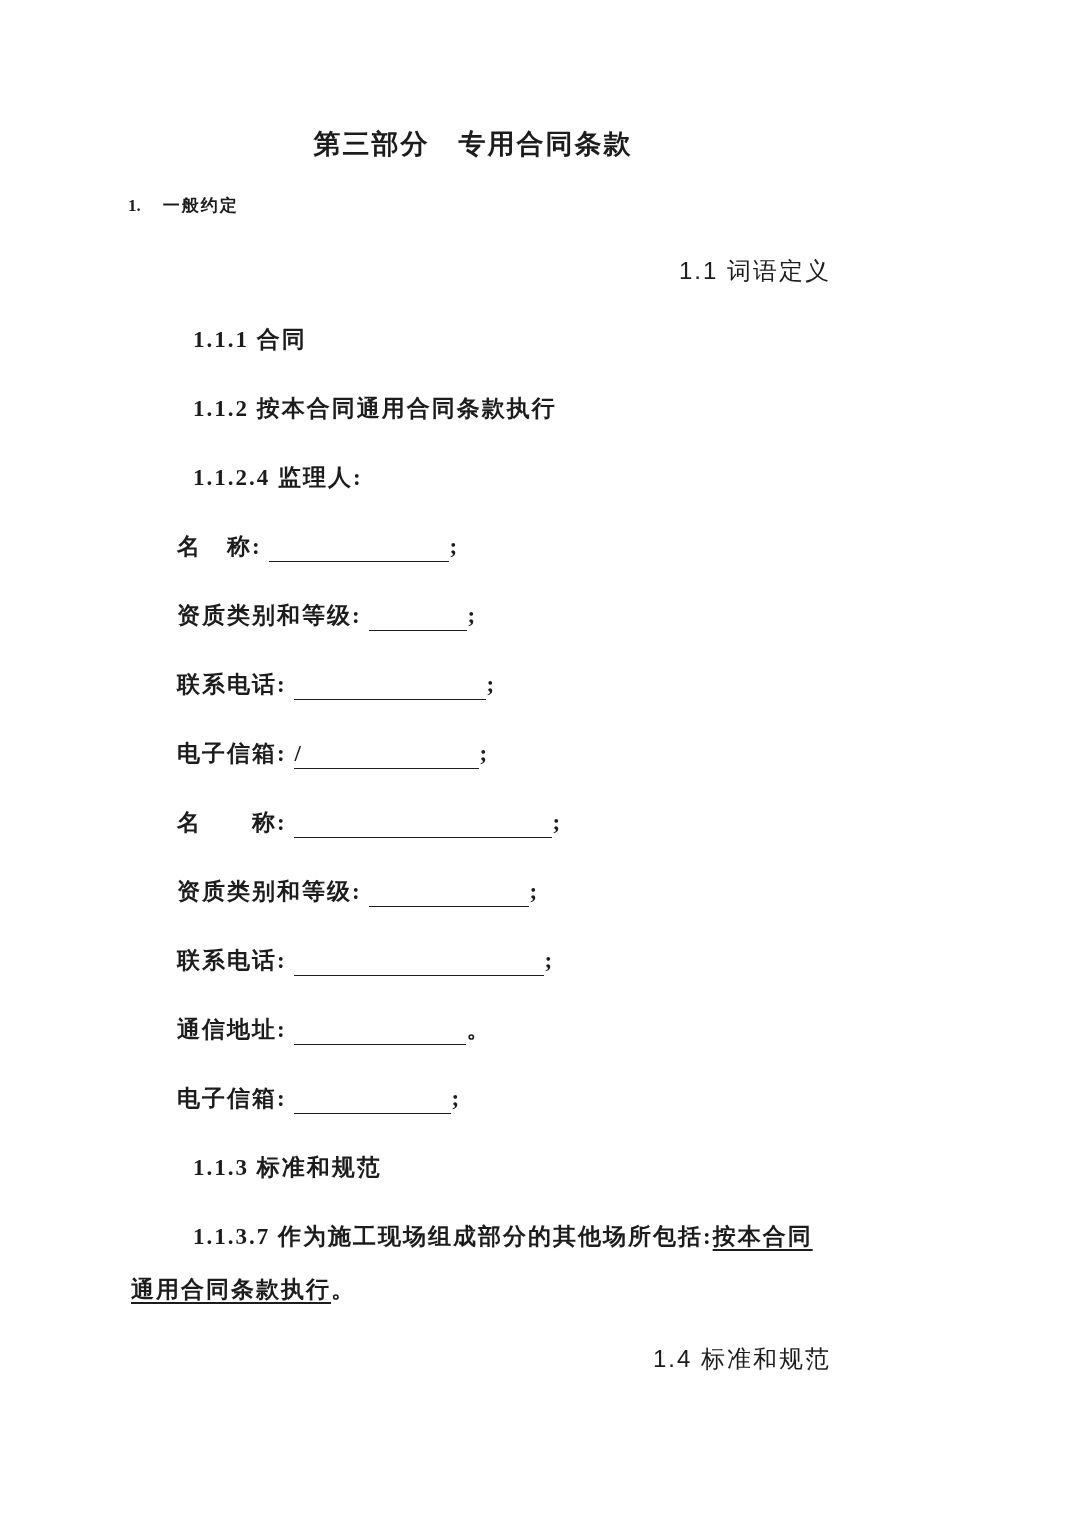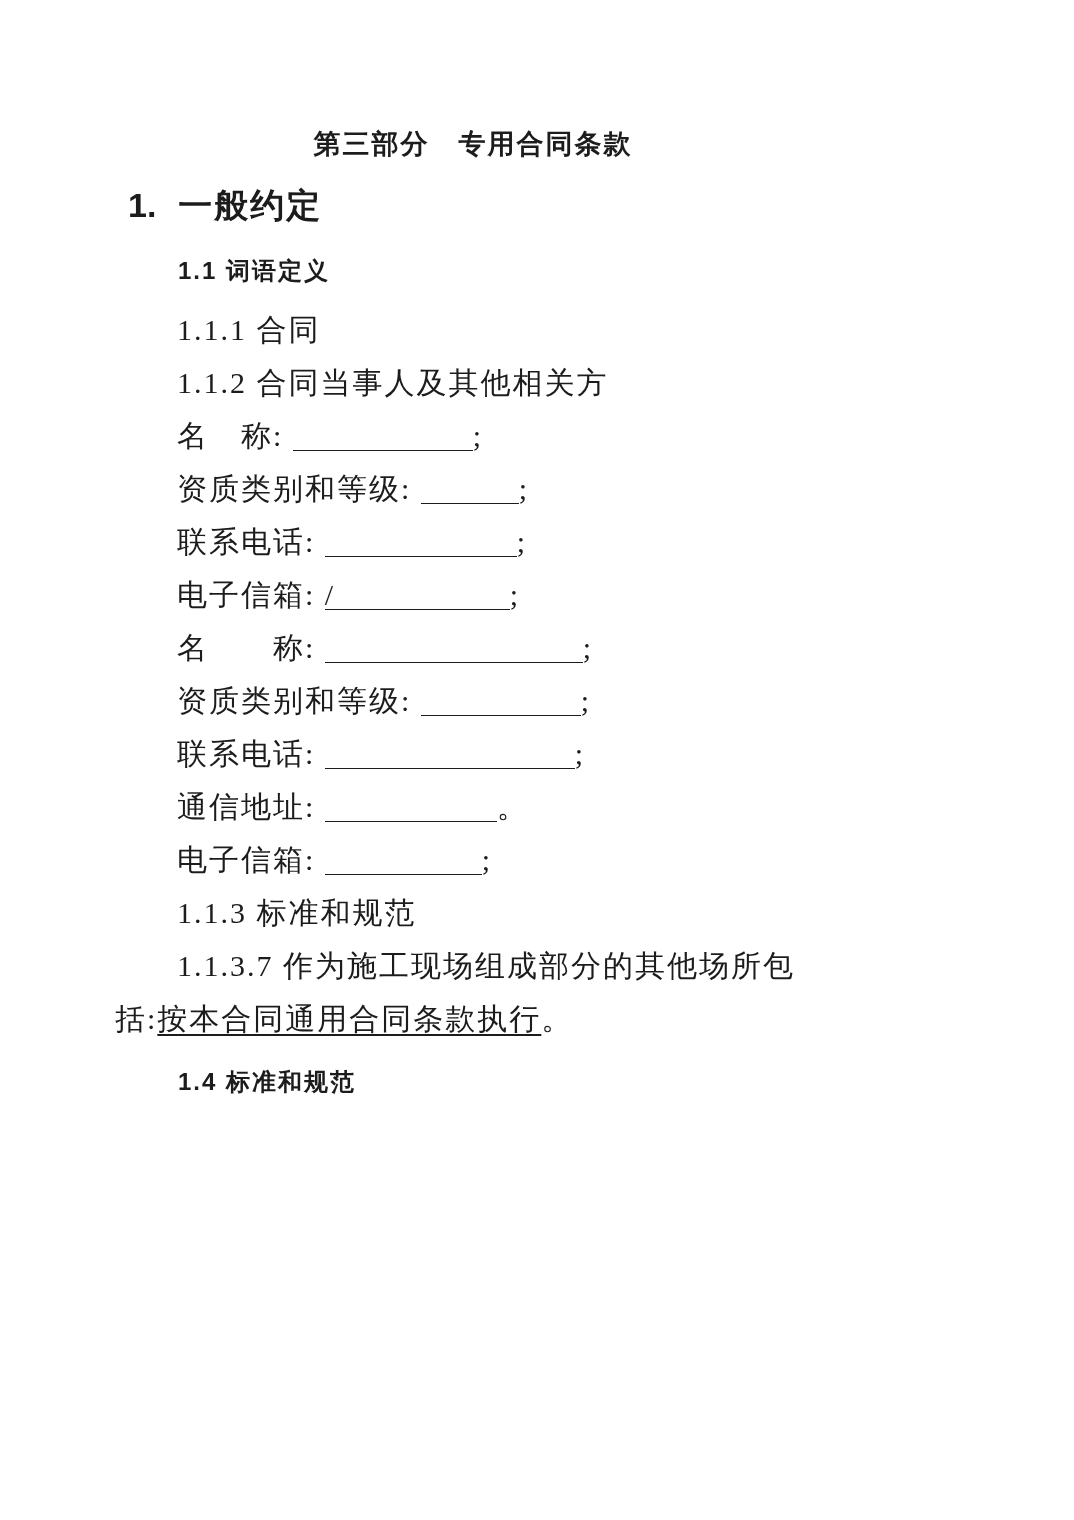--- a/index.html
+++ b/index.html
@@ -7,38 +7,38 @@
     width:1074px;height:1520px;
     font-family:"Liberation Serif","DejaVu Serif",serif;
     color:#1c1c1c;
     overflow:hidden;
   }
   .page{
     box-sizing:border-box;
     width:930px;height:1520px;
     padding:118px 99px 0 115px;
   }
-  .line{line-height:53px;font-size:30px;letter-spacing:2px;margin:0;}
+  .line{line-height:53px;font-size:23px;letter-spacing:2px;margin:16px;font-weight:bold;}
   .doc-title{
     text-align:center;
     font-family:"Liberation Sans","DejaVu Sans",sans-serif;
     font-weight:bold;
     font-size:27px;letter-spacing:2px;
     line-height:53px;
   }
   .h1{
-    font-family:Liberation Sans, sans-serif;
-    font-weight:bold;font-size:34px;
+    font-family:Liberation Serif, serif;
+    font-weight:bold;font-size:17px;
     margin:8px 0 0 13px;line-height:53px;letter-spacing:2px;
   }
   .h1 .h1-num{margin-right:22px;letter-spacing:0;}
   .h2{
     font-family:"Liberation Sans","DejaVu Sans",sans-serif;
-    font-weight:bold;font-size:24px;
-    margin:12px 0 6px 63px;line-height:53px;letter-spacing:2px;
+    font-weight:normal;font-size:24px;
+    margin:12px 0 6px 63px;line-height:53px;letter-spacing:2px;text-align:right;
   }
   .h2-last{margin-top:10px;margin-bottom:0;}
   .para{text-indent:62px;}
   .field{margin-left:62px;}
   .blank{
     display:inline-block;
     border-bottom:1.6px solid #1c1c1c;
     line-height:28px;height:28px;
     text-align:left;
   }
@@ -59,22 +59,23 @@
   <div class="doc-title">第三部分　专用合同条款</div>
 
   <div class="h1">
     <span class="h1-num">1.</span><span>一般约定</span>
   </div>
 
   <div class="h2 line">1.1 词语定义</div>
 
   <p class="line para">1.1.1 合同</p>
 
-  <p class="line para">1.1.2 合同当事人及其他相关方</p>
+  <p class="line para">1.1.2 按本合同通用合同条款执行</p>
 
+  <p class="line para">1.1.2.4 监理人:</p>
 
   <p class="line field">
     <span>名　称: </span><span class="blank bw180"></span><span>;</span>
   </p>
 
   <p class="line field">
     <span>资质类别和等级: </span><span class="blank bw98"></span><span>;</span>
   </p>
 
   <p class="line field">

